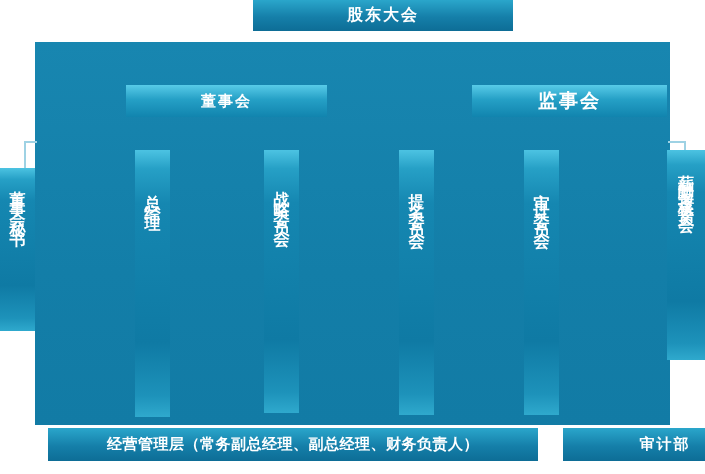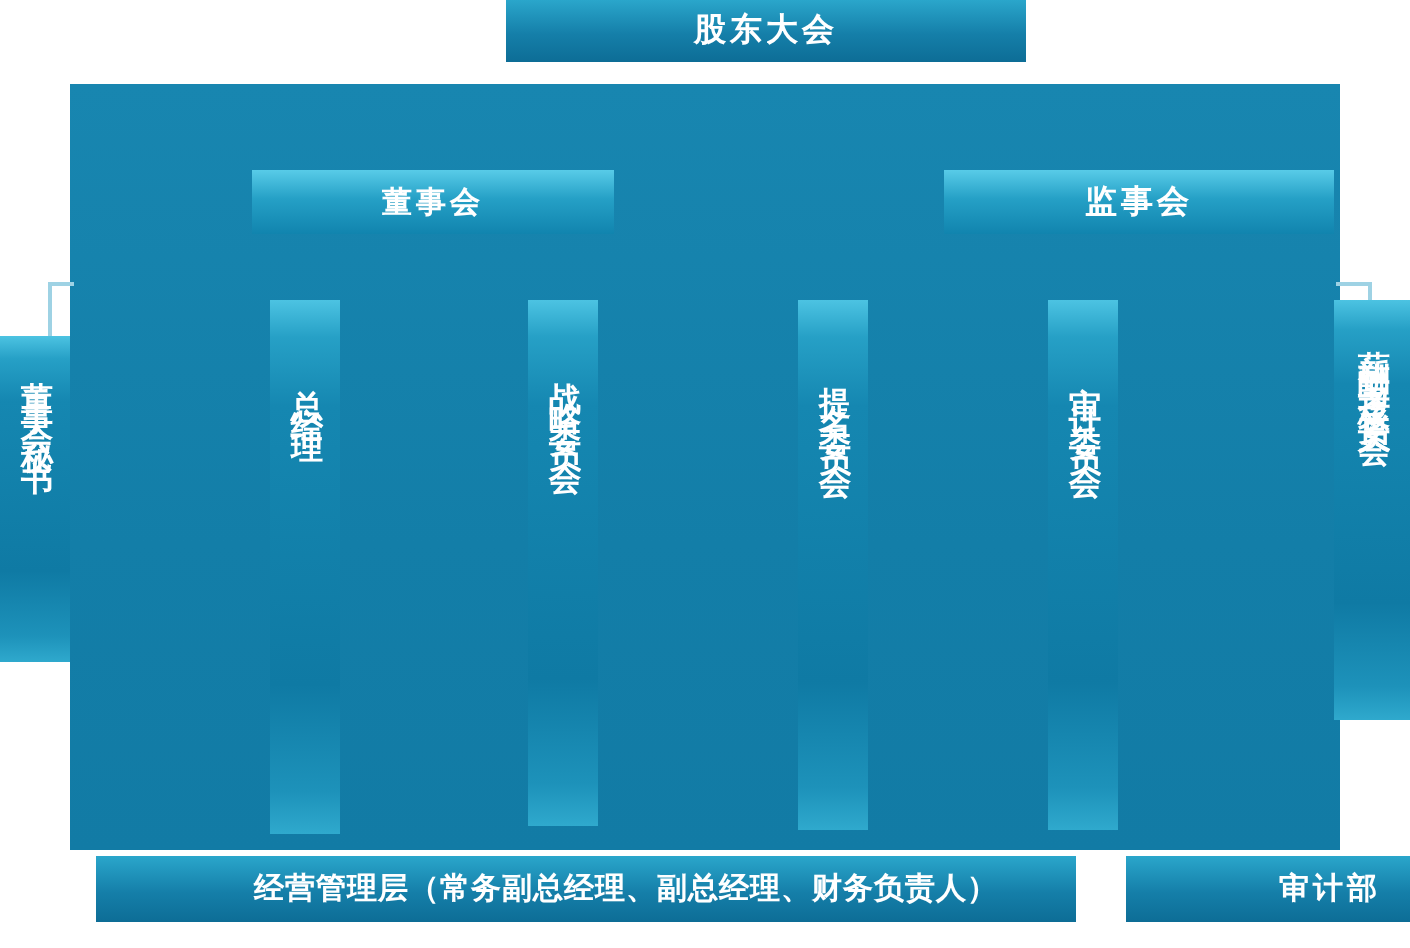--- a/index.html
+++ b/index.html
@@ -33,37 +33,36 @@
     letter-spacing:2px;
     margin-left:48px;
   }
   .top-box{
     left:205px; top:0;
     width:260px; height:31px;
     background:linear-gradient(180deg,#2aa6cb 0%,#157fa9 55%,#0d6d96 100%);
   }
   .board-box{
     left:78px; top:85px;
-    width:181px; height:32px;
+    width:201px; height:32px;
     background:linear-gradient(180deg,#58cbe8 0%,#25a0c6 45%,#1184ae 100%);
     font-size:15px;
   }
   .supervisor-box{
     left:424px; top:85px;
     width:195px; height:32px;
     background:linear-gradient(180deg,#58cbe8 0%,#25a0c6 45%,#1184ae 100%);
-    font-size:16px;
+    font-size:19px;
   }
   .bottom-left-box{
     left:0; top:428px;
-    width:450px; height:33px;
+    width:490px; height:33px;
     background:linear-gradient(180deg,#2aa6cb 0%,#157fa9 55%,#0d6d96 100%);
     font-size:15px;
     letter-spacing:0.5px;
-    padding-left:40px;
   }
   .bottom-right-box{
     left:515px; top:428px;
     width:204px; height:33px;
     background:linear-gradient(180deg,#2aa6cb 0%,#157fa9 55%,#0d6d96 100%);
     font-size:15px;
   }
   
   .vbox{
     position:absolute;

